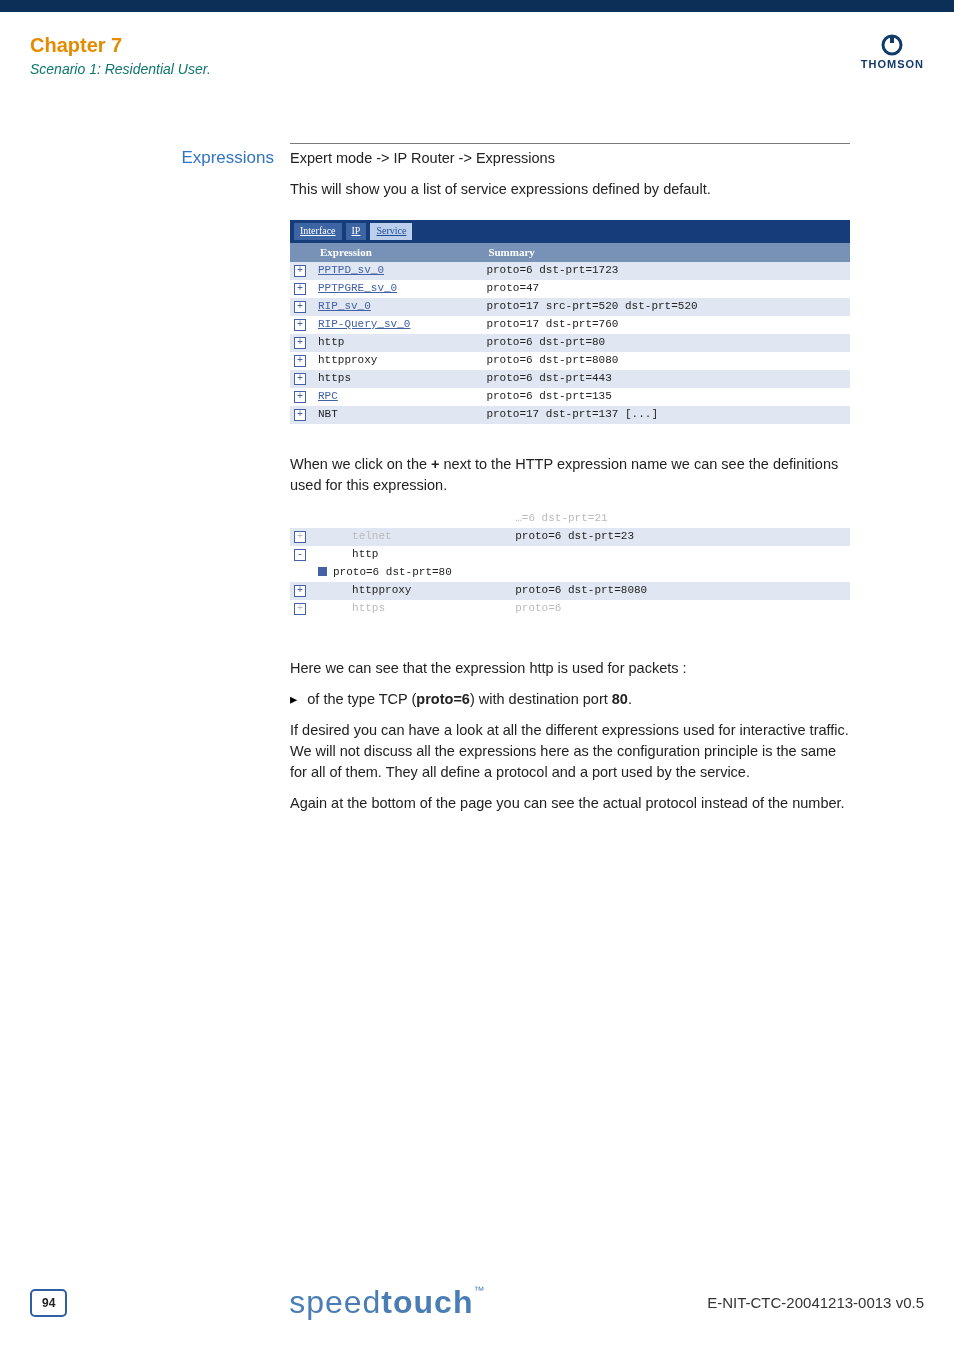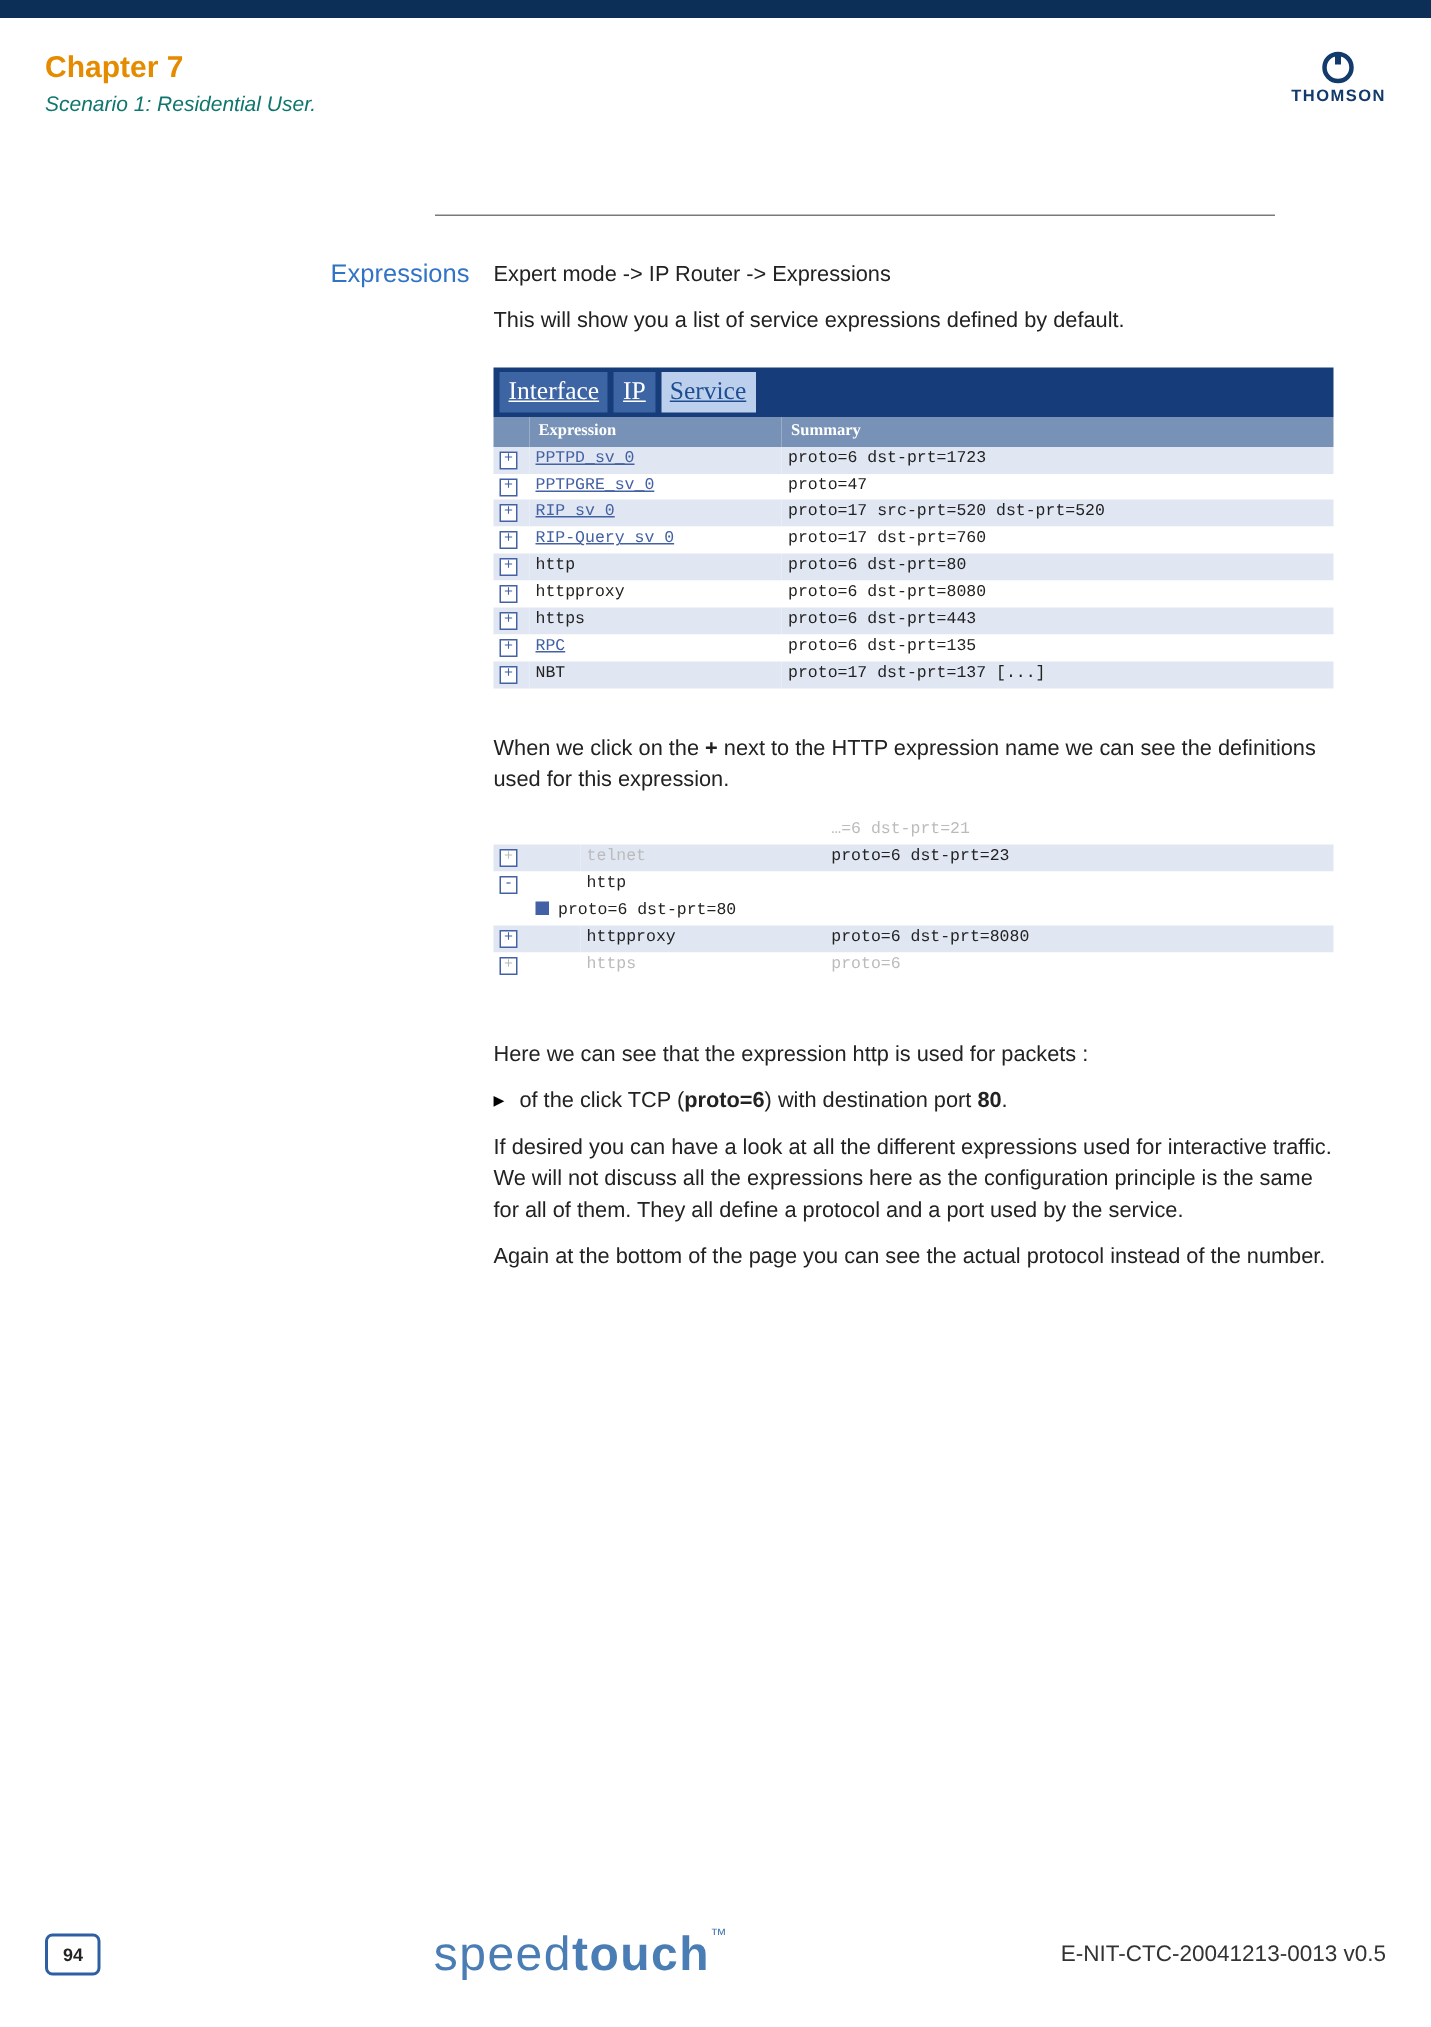--- a/index.html
+++ b/index.html
@@ -4,29 +4,29 @@
 <style>
   * { box-sizing: border-box; margin: 0; padding: 0; }
   body { width: 954px; height: 1351px; font-family: Arial, Helvetica, sans-serif; background: #fff; position: relative; color: #222; }
   .topbar { background: #0b2f57; height: 12px; }
   .header { padding: 22px 30px 6px 30px; display: flex; justify-content: space-between; align-items: flex-start; }
   .chapter { color: #e58b00; font-size: 20px; font-weight: bold; }
   .subchap { color: #0f766e; font-size: 14px; margin-top: 4px; font-style: italic; }
   .brand { text-align: center; color: #123a6b; font-size: 11px; font-weight: bold; letter-spacing: 1px; }
   .brand svg { display: block; margin: 0 auto 2px; }
   .rule { border: none; border-top: 1px solid #7a7a7a; margin: 60px 0 0 290px; width: 560px; }
-  .content { margin: 29px 0 0 0; width: 100%; padding-left: 39px; }
+  .content { margin: 4px 0 0 0; width: 100%; }
   .row { display: flex; }
   .side { width: 290px; text-align: right; padding-right: 16px; color: #3173c5; font-size: 17px; }
   .main { width: 560px; font-size: 14.5px; line-height: 1.45; color: #222; }
   .main p { margin: 0 0 10px 0; }
   .main strong { font-weight: bold; }
   .shot { margin: 20px 0 30px 0; background: #fff; }
   .tabbar { background: #163d79; padding: 3px 4px; display: flex; gap: 4px; font-family: Georgia, serif; }
-  .tab { background: #3d64a3; color: #fff; padding: 1px 6px; font-size: 17px; text-decoration: underline; }
+  .tab { background: #3d64a3; color: #fff; padding: 1px 6px; font-size: 10px; text-decoration: underline; }
   .tab.active { background: #bcd0ee; color: #1e4d8f; }
   .table { width: 100%; border-collapse: collapse; font-size: 11px; font-family: "Courier New", monospace; }
   .table th { background: #7892b7; color: #fff; font-family: Georgia, serif; font-weight: bold; text-align: left; padding: 2px 6px; font-size: 11px; }
   .table td { padding: 1px 4px; }
   .table tr.e { background: #e0e7f2; }
   .table tr.w { background: #fff; }
   .expand { display: inline-block; width: 12px; height: 12px; border: 1px solid #4361a4; color: #4361a4; font-size: 10px; line-height: 10px; text-align: center; margin-right: 4px; background:#fff; }
   .minus { color: #4361a4; }
   .link { color: #4361a4; text-decoration: underline; }
   .detailrow td { padding-left: 28px; background: #fff; }
@@ -165,21 +165,21 @@
                 <td><span class="expand faded">+</span></td>
                 <td class="faded">https</td>
                 <td class="faded">proto=6</td>
               </tr>
         </tbody>
           </table>
       </div>
 
       <p>Here we can see that the expression http is used for packets :</p>
       <ul class="bul">
-        <li><span>of the click TCP (</span><strong>proto=6</strong><span>) with destination port </span><strong>80</strong><span>.</span></li>
+        <li><span>of the type TCP (</span><strong>proto=6</strong><span>) with destination port </span><strong>80</strong><span>.</span></li>
       </ul>
       <p>If desired you can have a look at all the different expressions used for interactive traffic. We will not discuss all the expressions here as the configuration principle is the same for all of them. They all define a protocol and a port used by the service.</p>
       <p>Again at the bottom of the page you can see the actual protocol instead of the number.</p>
     </div>
   </div>
 </div>
 
 <div class="footer">
   <div class="pagebox">94</div>
   <div class="logo"><span>speed</span><b>touch</b><span class="tm">™</span></div>

